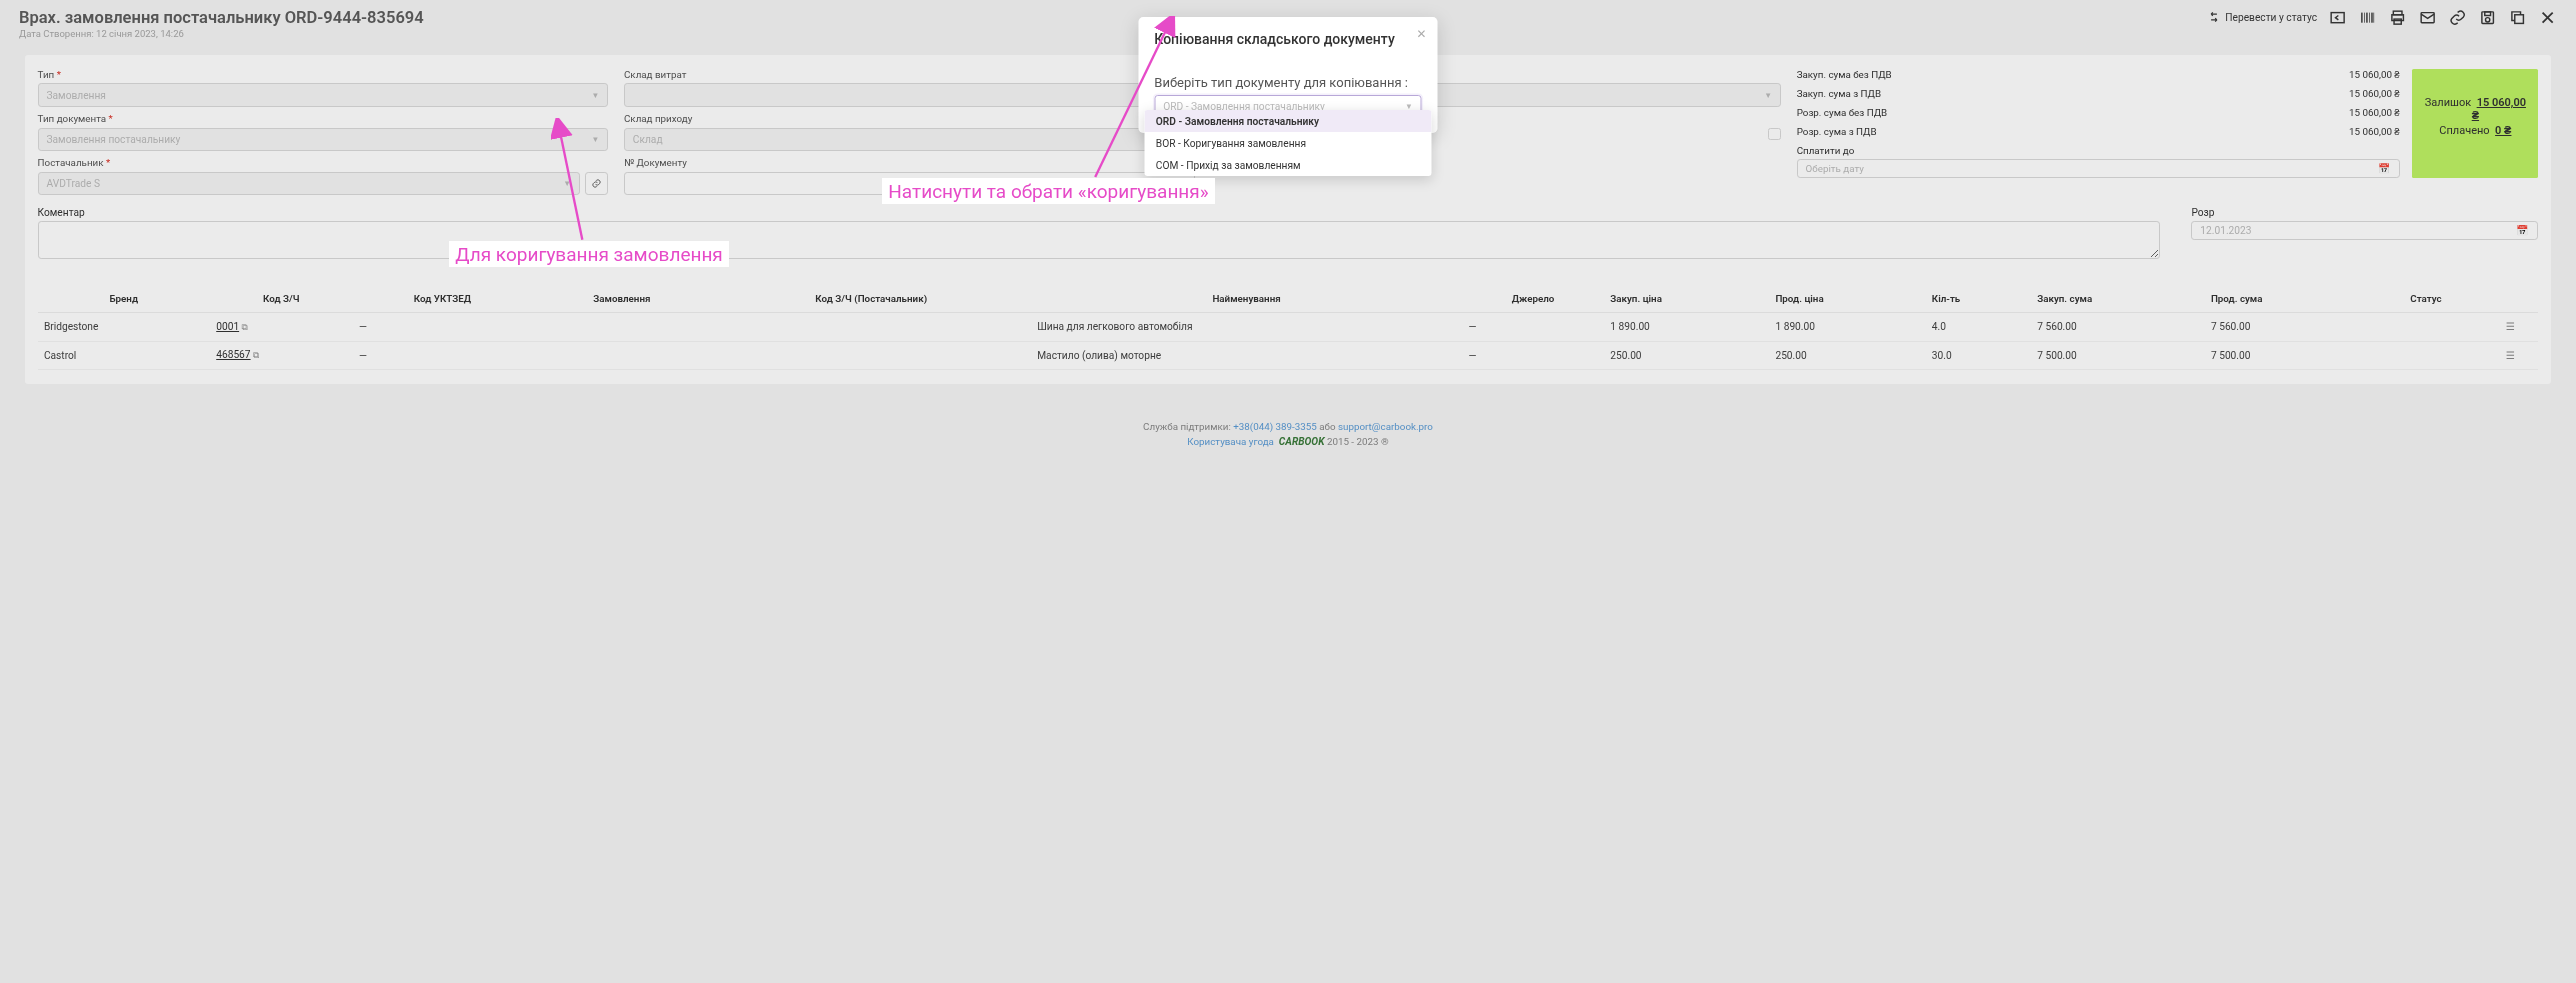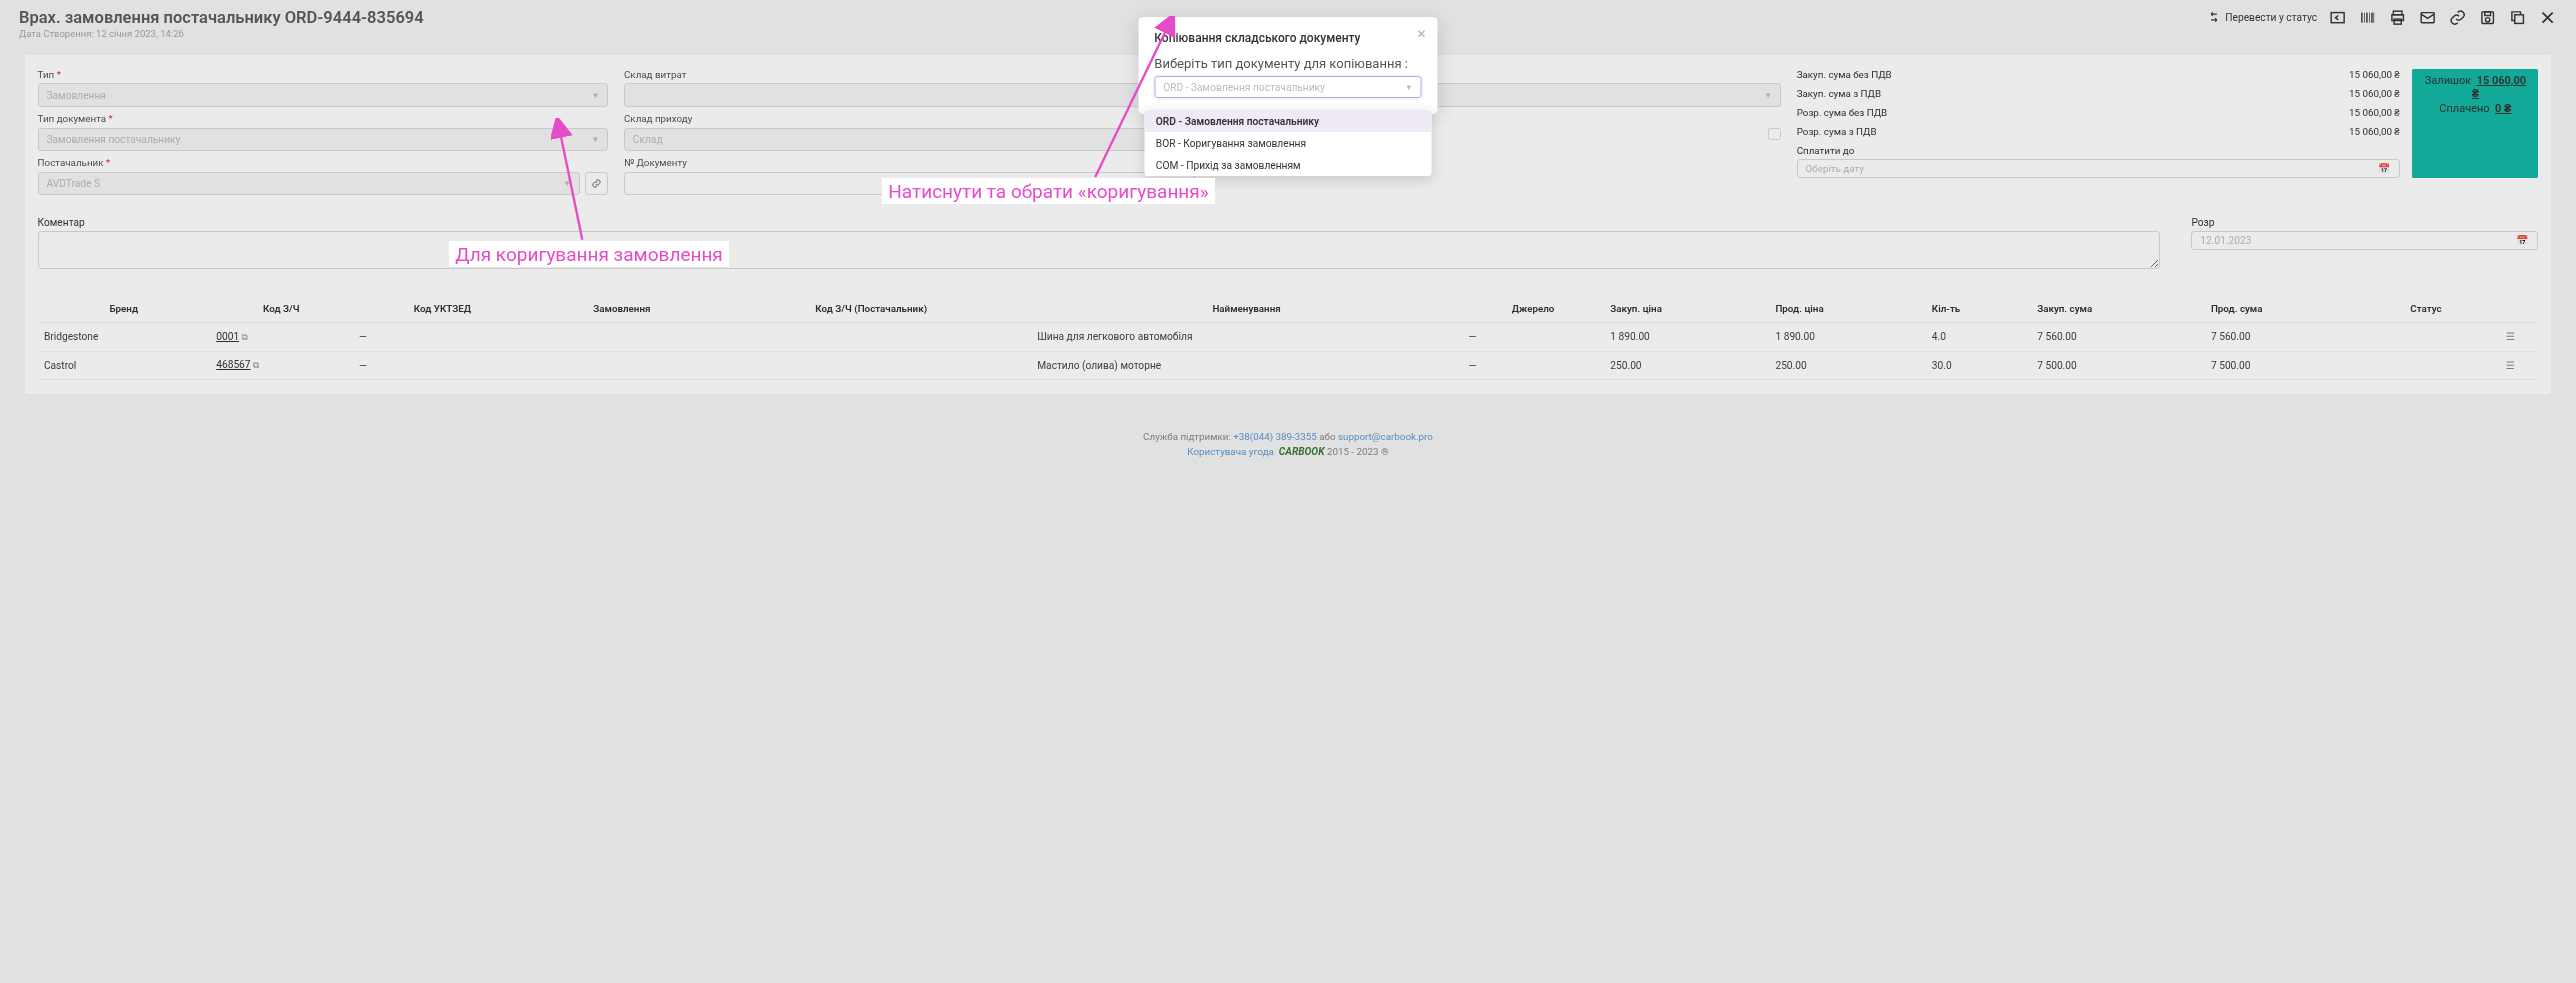--- a/index.html
+++ b/index.html
@@ -26,41 +26,41 @@
 .supplier-row { display: flex; gap: 4.7px; }
 .supplier-row .input-like { flex: 1; gap: 32px; }
 .link-box { width: 23.6px; height: 23.6px; border: 0.8px solid #d9d9d9; border-radius: 3.2px; display: flex; align-items: center; justify-content: center; background: #fff; }
 
 .api-row { display: flex; align-items: center; justify-content: space-between; padding-top: 20.5px; }
 .checkbox { width: 12.6px; height: 12.6px; border: 0.8px solid #d9d9d9; border-radius: 2.4px; background: #fff; }
 
 .totals { font-size: 9.8px; }
 .totals-row { display: flex; justify-content: space-between; margin-bottom: 7.9px; }
 .totals-row .val { font-weight: 400; }
-.balance-box { background: #14b8a6; padding: 2px 11px; text-align: center; border-radius: 1.6px; }
+.balance-box { background: #bef264; padding: 24px 11px; text-align: center; border-radius: 1.6px; }
 .balance-box .bline { margin: 2.4px 0; font-size: 11px; }
 .balance-box .bval { text-decoration: underline; font-weight: 600; }
 
-.comment-area { margin-top: 22px; display: grid; grid-template-columns: 1fr 347px; gap: 31.5px; }
+.comment-area { margin-top: 12px; display: grid; grid-template-columns: 1fr 347px; gap: 31.5px; }
 .textarea { border: 0.8px solid #d9d9d9; border-radius: 3.2px; height: 38px; background: #fff; resize: both; width: 100%; }
 .date-input { display: flex; align-items: center; justify-content: space-between; border: 0.8px solid #d9d9d9; border-radius: 3.2px; padding: 3.9px 7.9px; background: #fff; color: #bbb; height: 19px; }
 
 
 table { width: 100%; border-collapse: collapse; margin-top: 23.6px; font-size: 10.2px; }
 th { text-align: center; font-weight: 600; padding: 7.9px 6.3px; border-bottom: 0.8px solid #eee; color: #333; font-size: 9.8px; }
 th.r, td.r { text-align: left; }
 td { padding: 7.9px 6.3px; border-bottom: 0.8px solid #f3f3f3; color: #444; }
 .part-link { text-decoration: underline; color: #333; }
 .copy-ico { margin-left: 2.4px; color: #888; font-size: 8.7px; }
 .menu-ico { text-align: center; color: #888; cursor: pointer; }
 
 
 .modal { position: absolute; left: 50%; top: 17.3px; transform: translateX(-50%); width: 299px; background: #fff; border-radius: 4.7px; box-shadow: 0 4.7px 19px rgba(0,0,0,0.15); z-index: 20; padding: 14px 15.8px 15.8px; }
 .modal-close { position: absolute; right: 11px; top: 9.5px; color: #aaa; cursor: pointer; font-size: 11.8px; }
-.modal h3 { font-size: 12px; font-weight: 500; margin-bottom: 11px; color: #333; }
+.modal h3 { font-size: 14px; font-weight: 500; margin-bottom: 28px; color: #333; }
 .modal-label { font-size: 13px; color: #555; margin-bottom: 4.7px; }
 .modal-select { border: 0.8px solid #b8a8d8; border-radius: 3.2px; padding: 4.7px 7.9px; color: #bbb; display: flex; justify-content: space-between; align-items: center; box-shadow: 0 0 0 1.6px rgba(147,112,219,0.1); }
 .dropdown { position: absolute; left: 6.3px; right: 6.3px; top: 93px; background: #fff; border-radius: 3.2px; box-shadow: 0 3.2px 12.6px rgba(0,0,0,0.15); overflow: hidden; z-index: 25; }
 .dropdown-item { padding: 5.5px 11px; font-size: 10.2px; color: #333; cursor: pointer; }
 .dropdown-item.selected { background: #f0eaf7; font-weight: 600; }
 
 
 .anno { position: absolute; background: #fff; color: #e64bc8; font-size: 19px; padding: 1.6px 6.3px; z-index: 30; font-weight: 400; }
 .arrow-svg { position: absolute; z-index: 29; pointer-events: none; }
 

